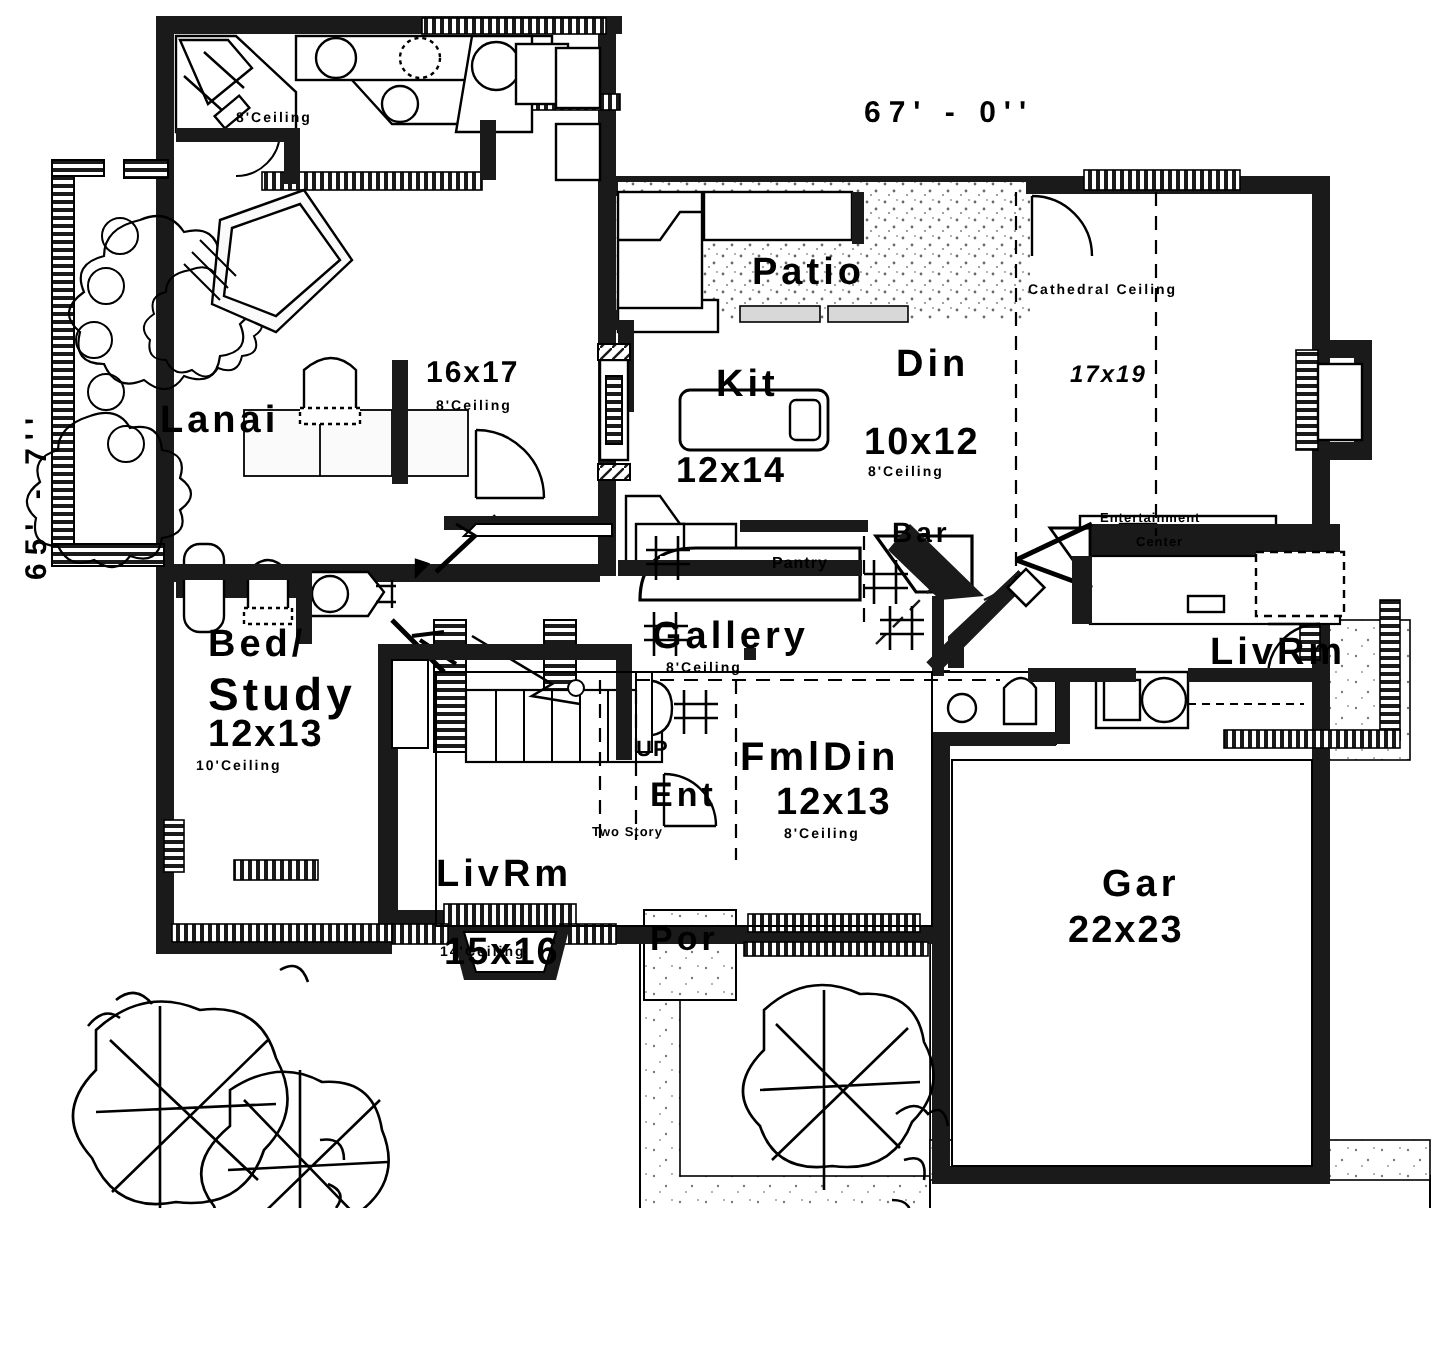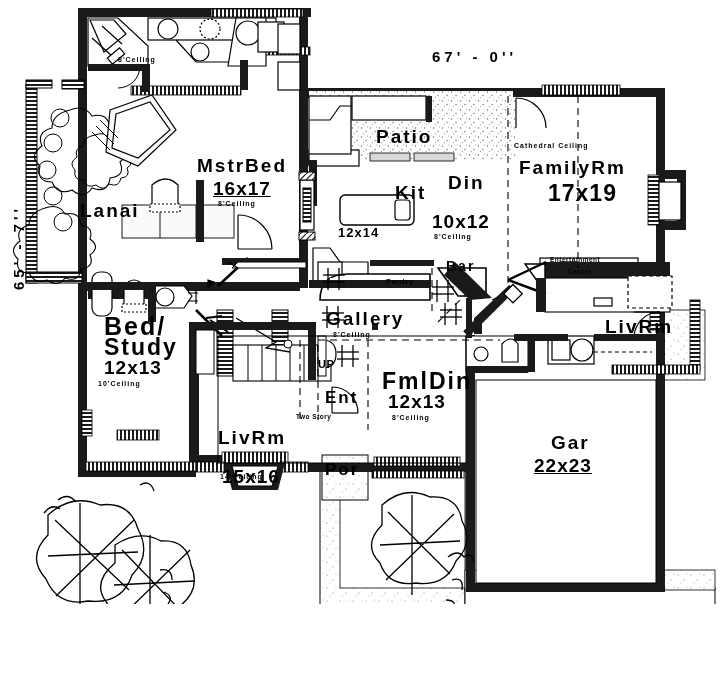--- a/index.html
+++ b/index.html
@@ -425,67 +425,65 @@
       <rect x="218" y="336" width="248" height="127" fill="none"></rect>
     </g>
 
   </svg>
 
   <div class="lbl dimlbl" style="left:432px;top:48px;">67' - 0''</div>
   <div class="lbl dimlbl vert" style="left:10px;top:290px;">65' - 7''</div>
 
   <div class="lbl ceil" style="left:118px;top:56px;">8'Ceiling</div>
 
-  <div class="lbl room-name" style="left:197px;top:155px;font-size:19px;">MstrBed</div>
-  <div class="lbl room-dim" style="left:213px;top:178px;font-size:19px;text-decoration:underline;">16x17</div>
+  <div class="lbl room-dim" style="left:213px;top:178px;font-size:15px;">16x17</div>
   <div class="lbl ceil" style="left:218px;top:200px;">8'Ceiling</div>
 
   <div class="lbl room-name" style="left:80px;top:200px;font-size:19px;">Lanai</div>
 
-  <div class="lbl room-name" style="left:104px;top:312px;font-size:25px;">Bed/</div>
+  <div class="lbl room-name" style="left:104px;top:312px;font-size:19px;">Bed/</div>
   <div class="lbl room-name" style="left:104px;top:334px;font-size:23px;">Study</div>
   <div class="lbl room-dim" style="left:104px;top:357px;font-size:19px;">12x13</div>
   <div class="lbl ceil" style="left:98px;top:380px;">10'Ceiling</div>
 
   <div class="lbl room-name" style="left:218px;top:427px;font-size:19px;">LivRm</div>
   <div class="lbl room-dim" style="left:222px;top:450px;font-size:19px;margin-top:16px;">15x16</div>
   <div class="lbl ceil" style="left:220px;top:473px;">14'Ceiling</div>
 
   <div class="lbl room-name" style="left:326px;top:308px;font-size:19px;">Gallery</div>
   <div class="lbl ceil" style="left:333px;top:331px;">8'Ceiling</div>
 
-  <div class="lbl room-name" style="left:358px;top:182px;font-size:19px;margin-left:37px;">Kit</div>
-  <div class="lbl room-dim" style="left:338px;top:225px;font-size:13px;">12x14</div>
+  <div class="lbl room-name" style="left:358px;top:182px;font-size:19px;">Kit</div>
+  <div class="lbl room-dim" style="left:338px;top:225px;font-size:18px;">12x14</div>
 
   <div class="lbl room-name" style="left:448px;top:172px;font-size:19px;">Din</div>
   <div class="lbl room-dim" style="left:432px;top:211px;font-size:19px;">10x12</div>
   <div class="lbl ceil" style="left:434px;top:233px;">8'Ceiling</div>
 
   <div class="lbl room-name" style="left:376px;top:126px;font-size:19px;">Patio</div>
 
   <div class="lbl ceil" style="left:514px;top:142px;">Cathedral Ceiling</div>
-  <div class="lbl room-name" style="left:519px;top:157px;font-size:19px;">FamilyRm</div>
-  <div class="lbl room-dim" style="left:548px;top:180px;font-size:23px;">17x19</div>
+  <div class="lbl room-dim" style="left:535px;top:180px;font-size:12px;font-style:italic;">17x19</div>
 
   <div class="lbl tiny" style="left:550px;top:256px;">Entertainment</div>
   <div class="lbl tiny" style="left:568px;top:268px;">Center</div>
 
-  <div class="lbl room-name" style="left:382px;top:368px;font-size:23px;">FmlDin</div>
+  <div class="lbl room-name" style="left:370px;top:368px;font-size:20px;">FmlDin</div>
   <div class="lbl room-dim" style="left:388px;top:391px;font-size:19px;">12x13</div>
   <div class="lbl ceil" style="left:392px;top:414px;">8'Ceiling</div>
 
   <div class="lbl room-name" style="left:551px;top:432px;font-size:19px;">Gar</div>
-  <div class="lbl room-dim" style="left:534px;top:455px;font-size:19px;text-decoration:underline;">22x23</div>
+  <div class="lbl room-dim" style="left:534px;top:455px;font-size:19px;">22x23</div>
 
   <div class="lbl room-name" style="left:605px;top:316px;font-size:19px;">LivRm</div>
 
   <div class="lbl room-name" style="left:325px;top:388px;font-size:17px;">Ent</div>
   <div class="lbl tiny" style="left:296px;top:413px;">Two Story</div>
 
   <div class="lbl room-name" style="left:325px;top:460px;font-size:17px;">Por</div>
 
   <div class="lbl room-name" style="left:446px;top:258px;font-size:14px;">Bar</div>
 
   <div class="lbl tiny" style="left:386px;top:277px;font-size:8px;">Pantry</div>
 
-  <div class="lbl tiny" style="left:318px;top:358px;font-size:11px;">UP</div>
+  <div class="lbl tiny" style="left:318px;top:369px;font-size:11px;">UP</div>
 
 </div>
 
 </body></html>

